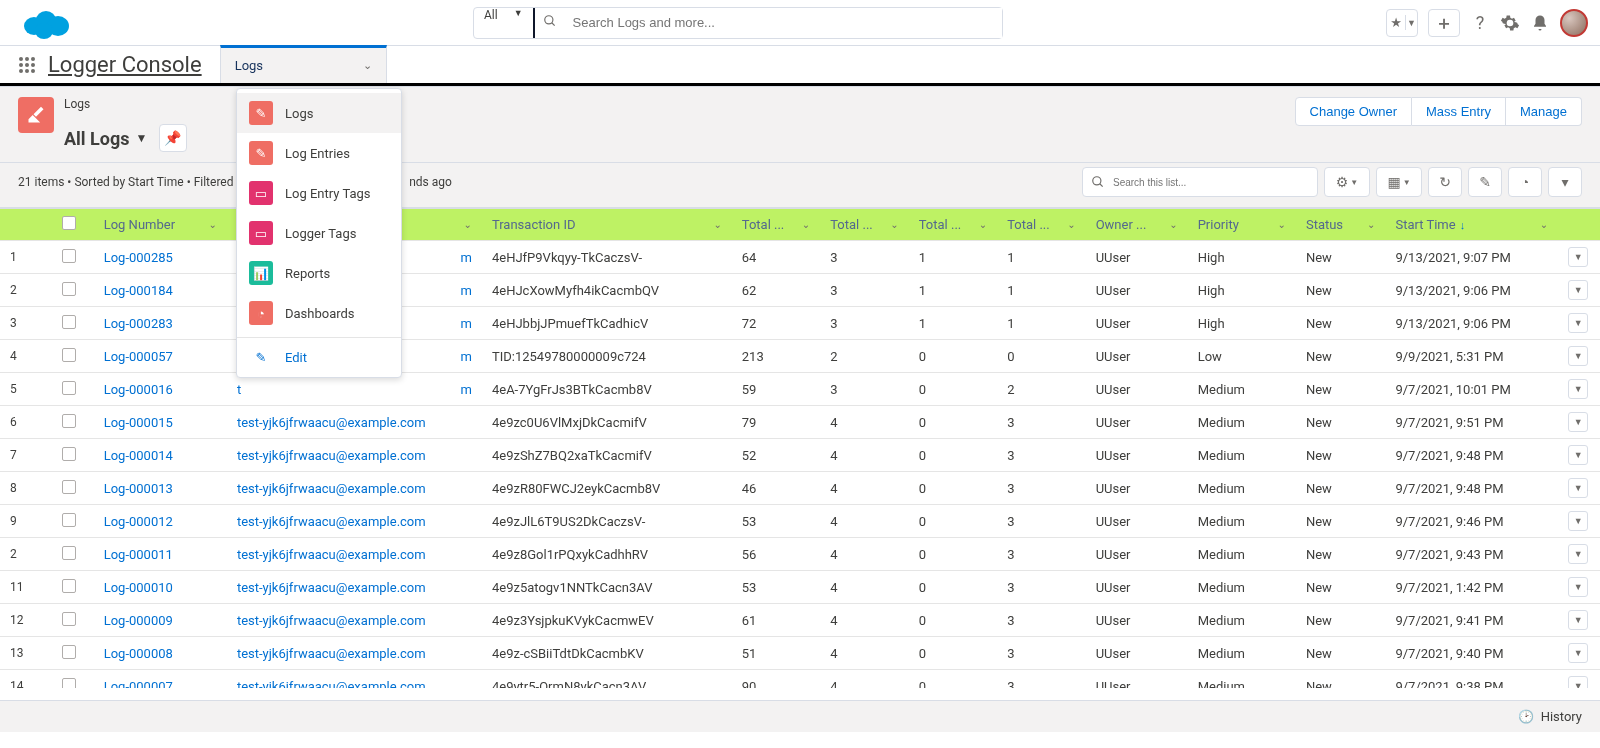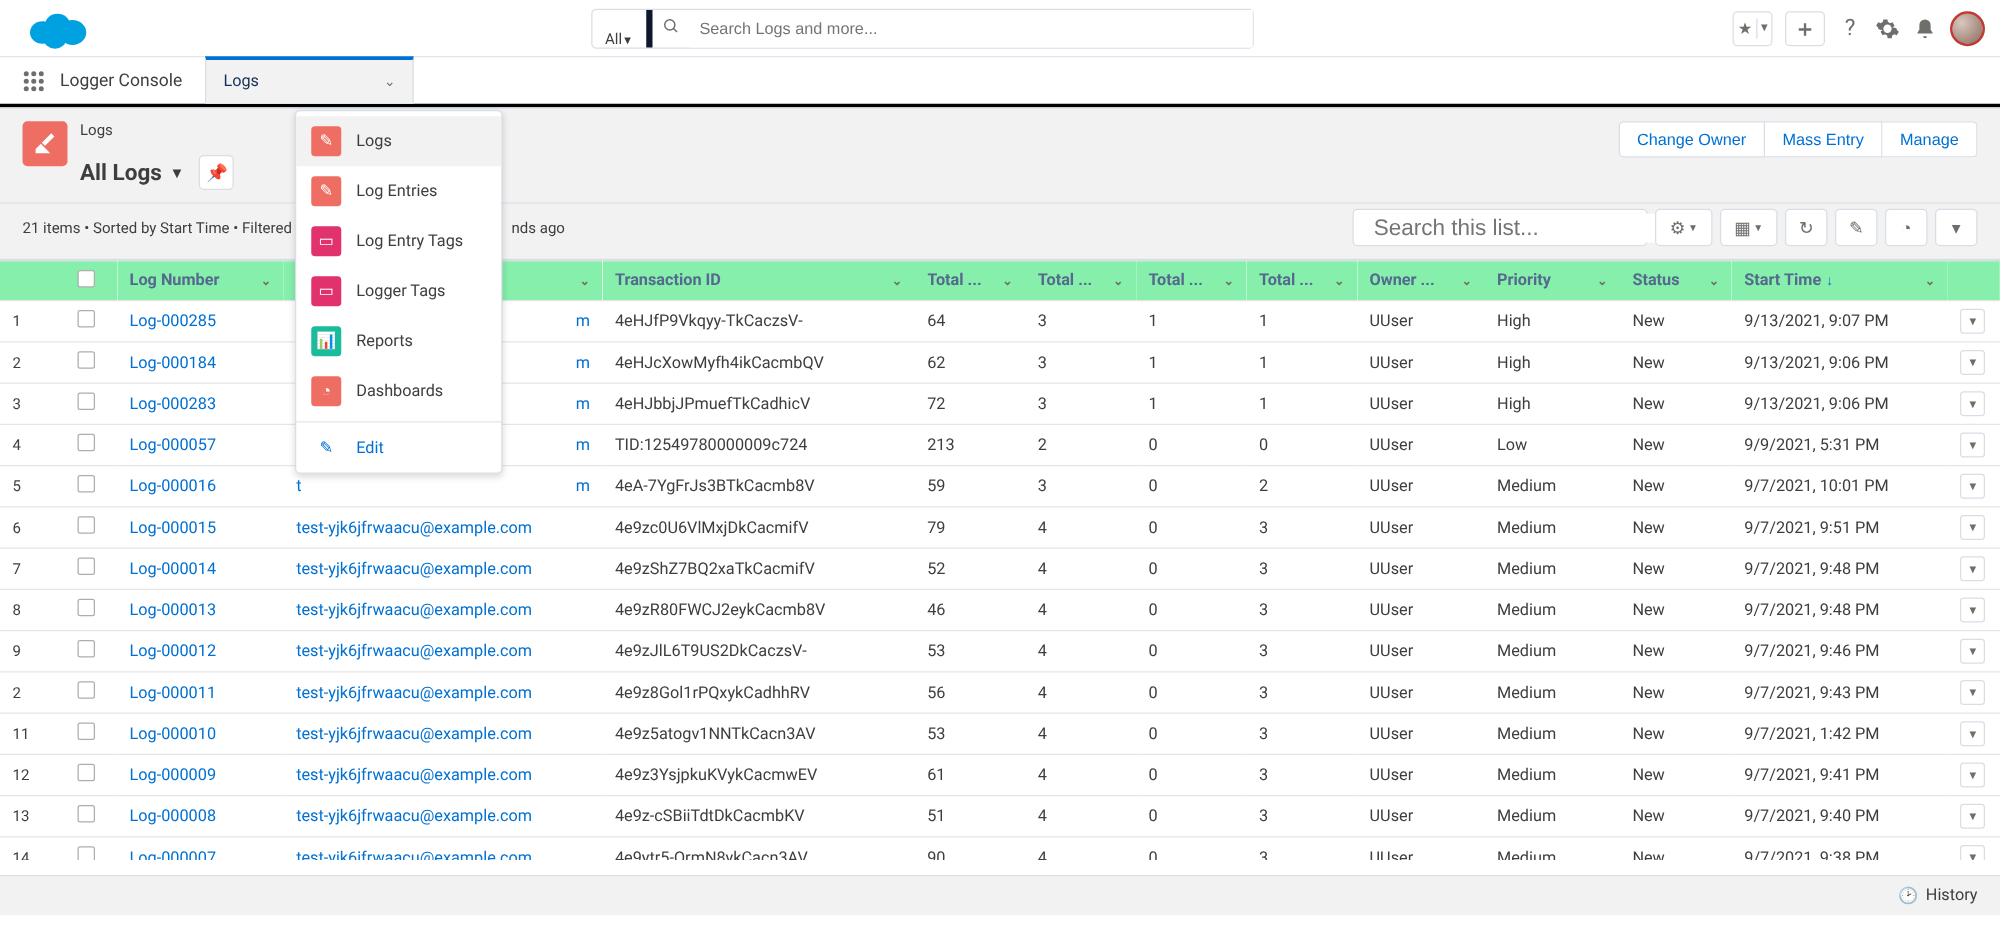--- a/index.html
+++ b/index.html
@@ -3,59 +3,59 @@
 <meta charset="utf-8">
 <style>
   * { box-sizing: border-box; }
   html, body { margin:0; padding:0; font-family: -apple-system, BlinkMacSystemFont, "Segoe UI", Roboto, Helvetica, Arial, sans-serif; font-size:13px; color:#16325c; background:#fff; width:1600px; height:748px; overflow:hidden; }
   a.link { color:#0070d2; text-decoration:none; }
   
   .global-header { height:46px; border-bottom:1px solid #d8dde6; display:flex; align-items:center; padding:0 12px 0 20px; }
   .cloud-logo { width:50px; height:34px; color:#00a1e0; margin-right:20px; }
   .header-center { flex:1; display:flex; justify-content:center; }
   .search-wrap { display:flex; align-items:center; border:1px solid #d8dde6; border-radius:4px; height:32px; width:530px; background:#fff; }
-  .search-scope { padding:0 10px; height:100%; display:flex; align-items:flex-end; gap:0; border-right:5px solid #0f172a; font-size:12px; color:#3e3e3c; }
+  .search-scope { padding:0 10px; height:100%; display:flex; align-items:flex-start; gap:16px; border-right:2px solid #0f172a; font-size:12px; color:#3e3e3c; }
   .search-input { flex:1; border:none; outline:none; height:100%; padding:0 8px; font-size:13px; color:#3e3e3c; }
   .search-icon-box { padding:0 8px; color:#706e6b; }
   .header-right { display:flex; align-items:center; gap:10px; color:#706e6b; }
   .header-btn { width:32px; height:28px; border:1px solid #d8dde6; border-radius:4px; display:flex; align-items:center; justify-content:center; background:#fff; }
   .header-icon { width:20px; height:20px; display:flex; align-items:center; justify-content:center; font-size:18px; color:#706e6b; }
   .avatar { width:28px; height:28px; border-radius:50%; background:radial-gradient(circle at 30% 30%, #d9c7bf, #8b6b5c); border:2px solid #c23934; }
   .fav-btn { display:flex; }
   .fav-star { width:24px; border-right:1px solid #d8dde6; display:flex; align-items:center; justify-content:center; }
   .fav-caret { width:14px; display:flex; align-items:center; justify-content:center; font-size:9px; }
   
   .app-bar { height:40px; background:#fff; border-bottom:3px solid #000; display:flex; align-items:stretch; padding-left:12px; }
   .waffle { width:30px; display:flex; align-items:center; justify-content:center; font-size:18px; color:#706e6b; }
-  .app-title { display:flex; align-items:center; font-size:14px; font-weight:400; color:#3e3e3c; padding:0 18px 0 6px; }
+  .app-title { display:flex; align-items:center; font-size:22px; font-weight:400; color:#3e3e3c; padding:0 18px 0 6px;text-decoration:underline; }
   .tab { display:flex; align-items:center; padding:0 14px; border-top:3px solid #0070d2; margin-top:-1px; background:#f3f2f2; border-left:1px solid #d8dde6; border-right:1px solid #d8dde6; gap:20px; position:relative; }
   .tab-caret { font-size:11px; color:#706e6b; }
   
   .object-panel { background:#f3f2f2; border-top:1px solid #d8dde6; border-bottom:1px solid #d8dde6; padding:10px 18px; display:flex; align-items:flex-start; gap:10px; }
   .obj-icon { width:36px; height:36px; border-radius:4px; background:#ef6e64; display:flex; align-items:center; justify-content:center; color:#fff; }
   .obj-title-small { font-size:12px; color:#3e3e3c; }
   .obj-title-big { font-size:18px; font-weight:700; color:#3e3e3c; display:flex; align-items:center; gap:6px;margin-top:13px; }
   .pin-btn { width:28px; height:28px; border:1px solid #d8dde6; border-radius:4px; background:#fff; display:flex; align-items:center; justify-content:center; margin-left:6px; color:#0070d2; font-size:14px; }
   .obj-right { margin-left:auto; display:flex; gap:0; }
   .btn { border:1px solid #d8dde6; background:#fff; padding:6px 14px; font-size:13px; color:#0070d2; cursor:pointer; }
   .btn-group .btn:first-child { border-radius:4px 0 0 4px; }
   .btn-group .btn:last-child { border-radius:0 4px 4px 0; }
   .btn-group .btn + .btn { border-left:none; }
   
   .filter-row { background:#f3f2f2; padding:4px 18px 10px; display:flex; align-items:center; font-size:12px; color:#3e3e3c; border-bottom:1px solid #d8dde6; }
   .filter-right { margin-left:auto; display:flex; gap:6px; align-items:center; }
   .list-search { display:flex; align-items:center; border:1px solid #d8dde6; border-radius:4px; background:#fff; height:30px; width:236px; padding:0 8px; gap:6px; color:#706e6b; }
-  .list-search input { border:none; outline:none; flex:1; font-size:18px; }
+  .list-search input { border:none; outline:none; flex:1; font-size:10px; }
   .icon-btn { width:34px; height:30px; border:1px solid #d8dde6; border-radius:4px; background:#fff; display:flex; align-items:center; justify-content:center; color:#706e6b; font-size:14px; }
   .icon-btn.split { width:46px; gap:2px; }
   
   .table-wrap { overflow:auto; height:480px; background:#fff; position:relative; }
   table { border-collapse:collapse; width:100%; table-layout:fixed; }
   th, td { border-bottom:1px solid #e5e5e5; padding:6px 10px; text-align:left; font-size:13px; color:#3e3e3c; white-space:nowrap; overflow:hidden; text-overflow:ellipsis; }
-  thead th { background:#86efac; font-weight:700; color:#54698d; position:sticky; top:0; z-index:1; height:32px; border-top:1px solid #d8dde6; }
+  thead th { background:#bef264; font-weight:400; color:#54698d; position:sticky; top:0; z-index:1; height:32px; border-top:1px solid #d8dde6; }
   .th-inner { display:flex; align-items:center; justify-content:space-between; }
   .th-caret { font-size:10px; color:#706e6b; }
   td.idx { color:#3e3e3c; text-align:left; font-size:12px; }
   .checkbox { width:14px; height:14px; border:1px solid #b0adab; border-radius:2px; display:inline-block; background:#fff; }
   .row-action { width:20px; height:20px; border:1px solid #d8dde6; border-radius:3px; display:flex; align-items:center; justify-content:center; font-size:9px; color:#706e6b; background:#fff; }
   
   .dropdown { position:absolute; top:88px; left:236px; width:166px; background:#fff; border:1px solid #d8dde6; border-radius:4px; box-shadow:0 2px 6px rgba(0,0,0,0.15); z-index:100; padding:4px 0; }
   .dd-item { display:flex; align-items:center; gap:12px; padding:8px 12px; font-size:13px; color:#3e3e3c; cursor:pointer; }
   .dd-item:hover, .dd-item.active { background:#f3f2f2; }
   .dd-icon { width:24px; height:24px; border-radius:3px; display:flex; align-items:center; justify-content:center; color:#fff; font-size:13px; }

